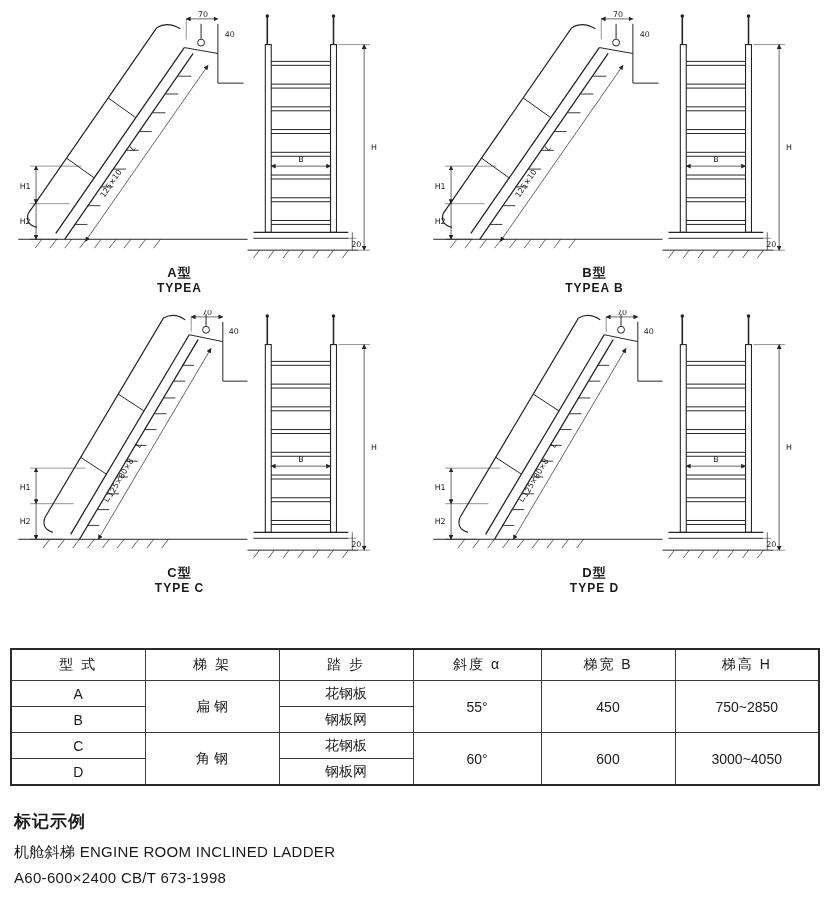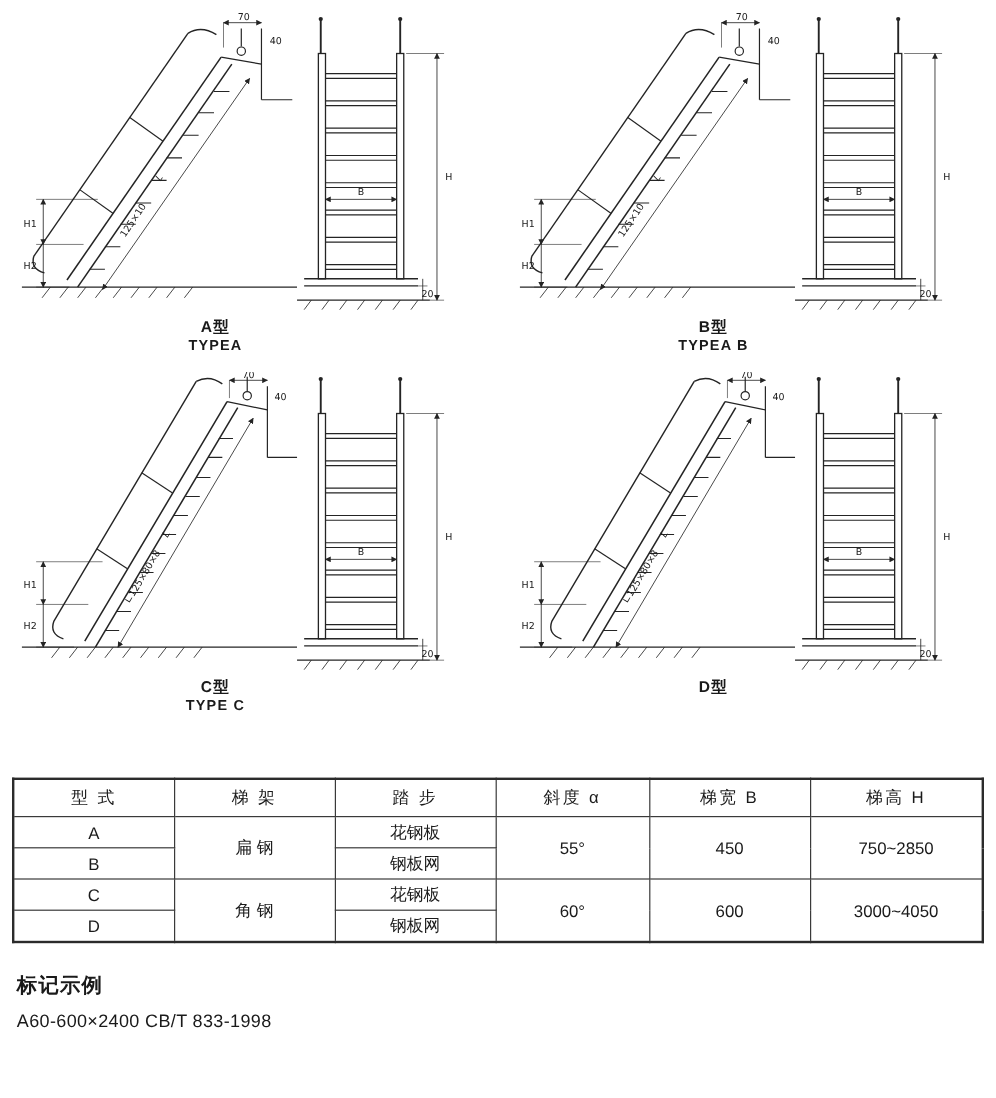--- a/index.html
+++ b/index.html
@@ -202,20 +202,21 @@
           <text x="15" y="217">H2</text>
           <text x="132" y="138" transform="rotate(-59 132 138)" font-size="10" font-style="italic">L</text>
           <text x="112" y="174" transform="rotate(-59 112 174)" font-size="7">∟125×80×8</text>
           <text x="368" y="142" font-size="10">H</text>
           <text x="294" y="154" font-size="10">B</text>
           <text x="350" y="240" font-size="7">20</text>
         </g>
       </svg>
       <figcaption class="caption">
         <div class="cn">D型</div>
+        <div class="en">TYPE D</div>
       </figcaption>
     </figure>
 
   </div>
 
   <table class="spec">
     <colgroup>
       <col class="c1">
         <col class="c2">
         <col class="c3">
@@ -256,16 +257,17 @@
       </tr>
       <tr>
         <td>D</td>
         <td>钢板网</td>
       </tr>
     </tbody>
   </table>
 
   <div class="notes">
     <div class="notes-title">标记示例</div>
-    <div class="notes-line">A60-600×2400 CB/T 833-1998</div>
+    <div class="notes-line">机舱斜梯 ENGINE ROOM INCLINED LADDER</div>
+    <div class="notes-line">A60-600×2400 CB/T 673-1998</div>
   </div>
 
 </div>
 
 </body></html>

